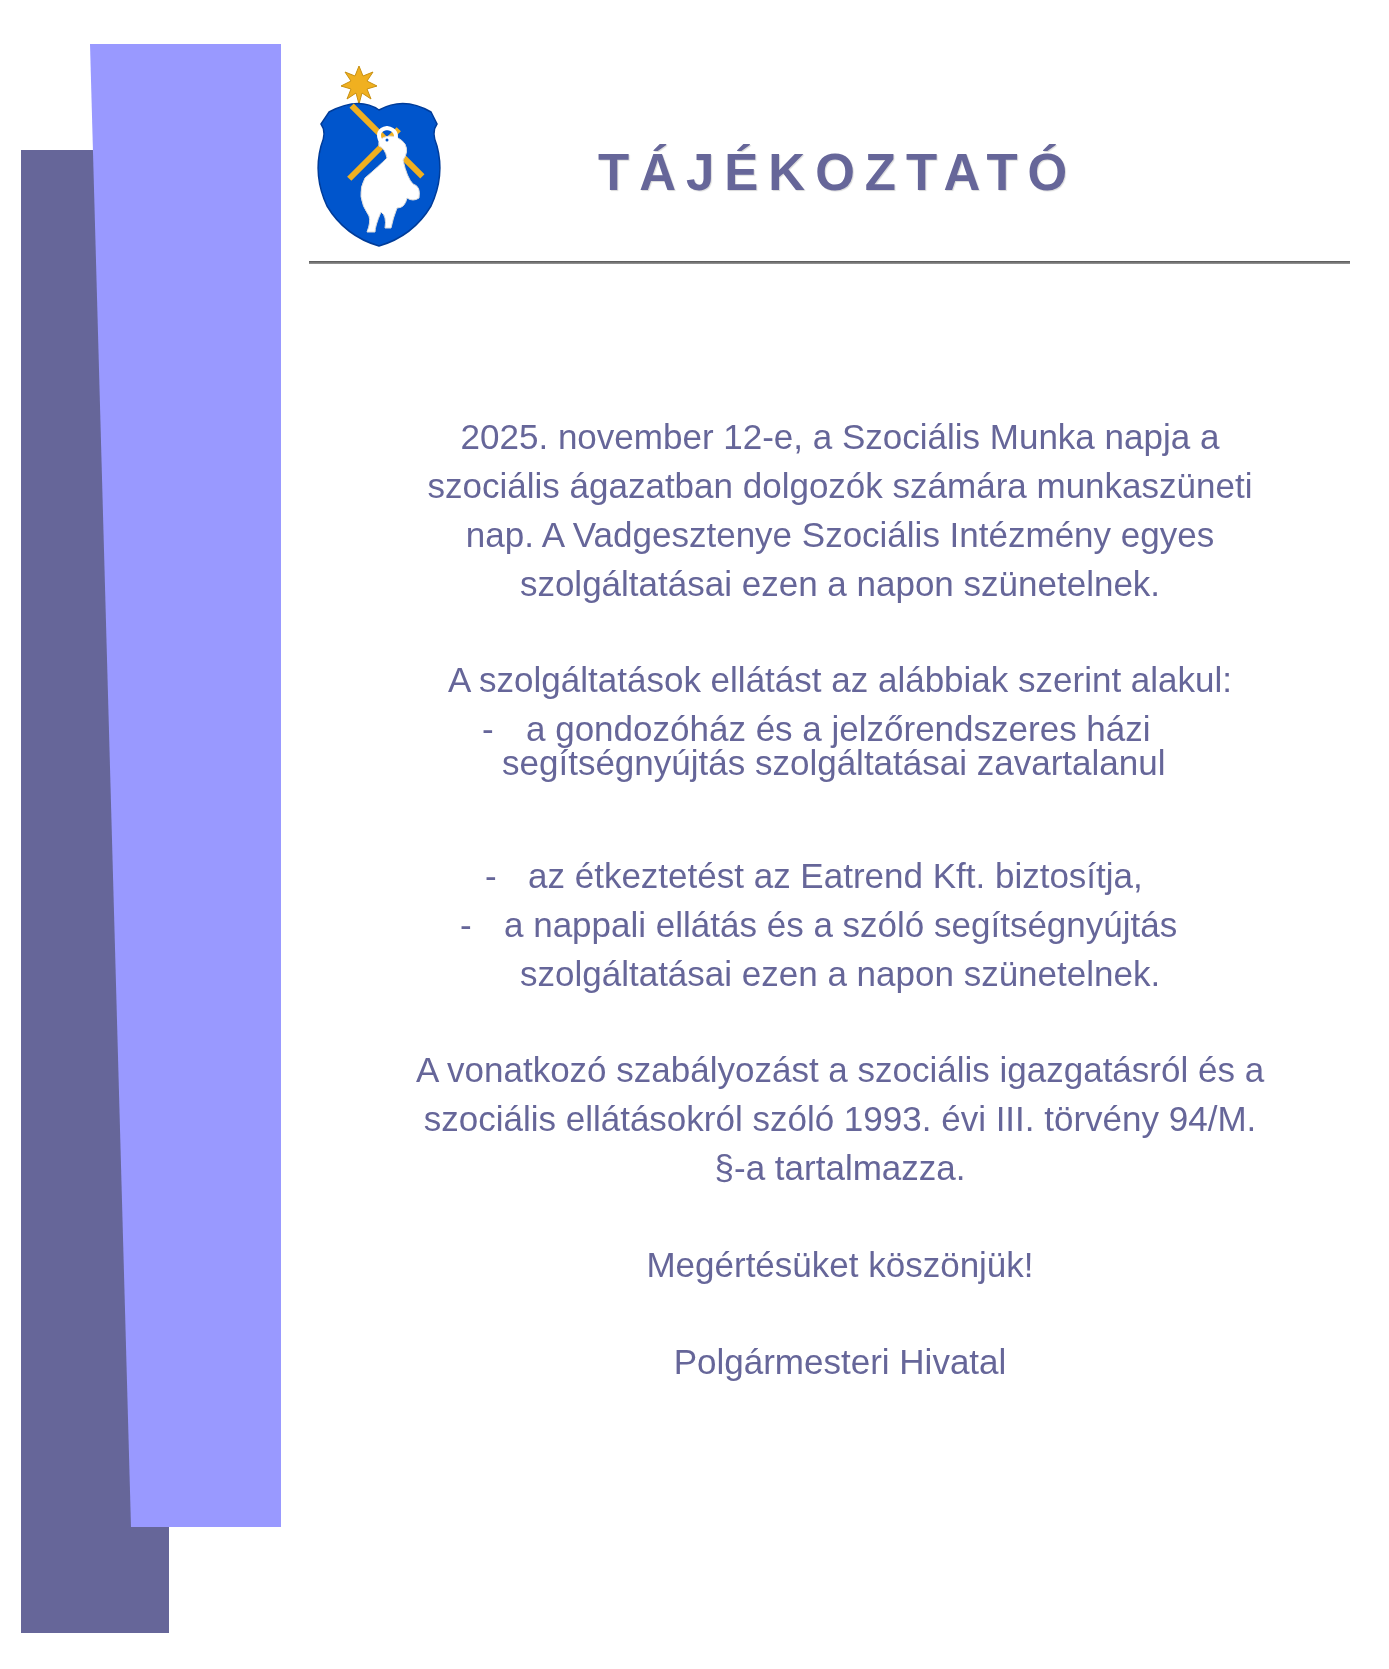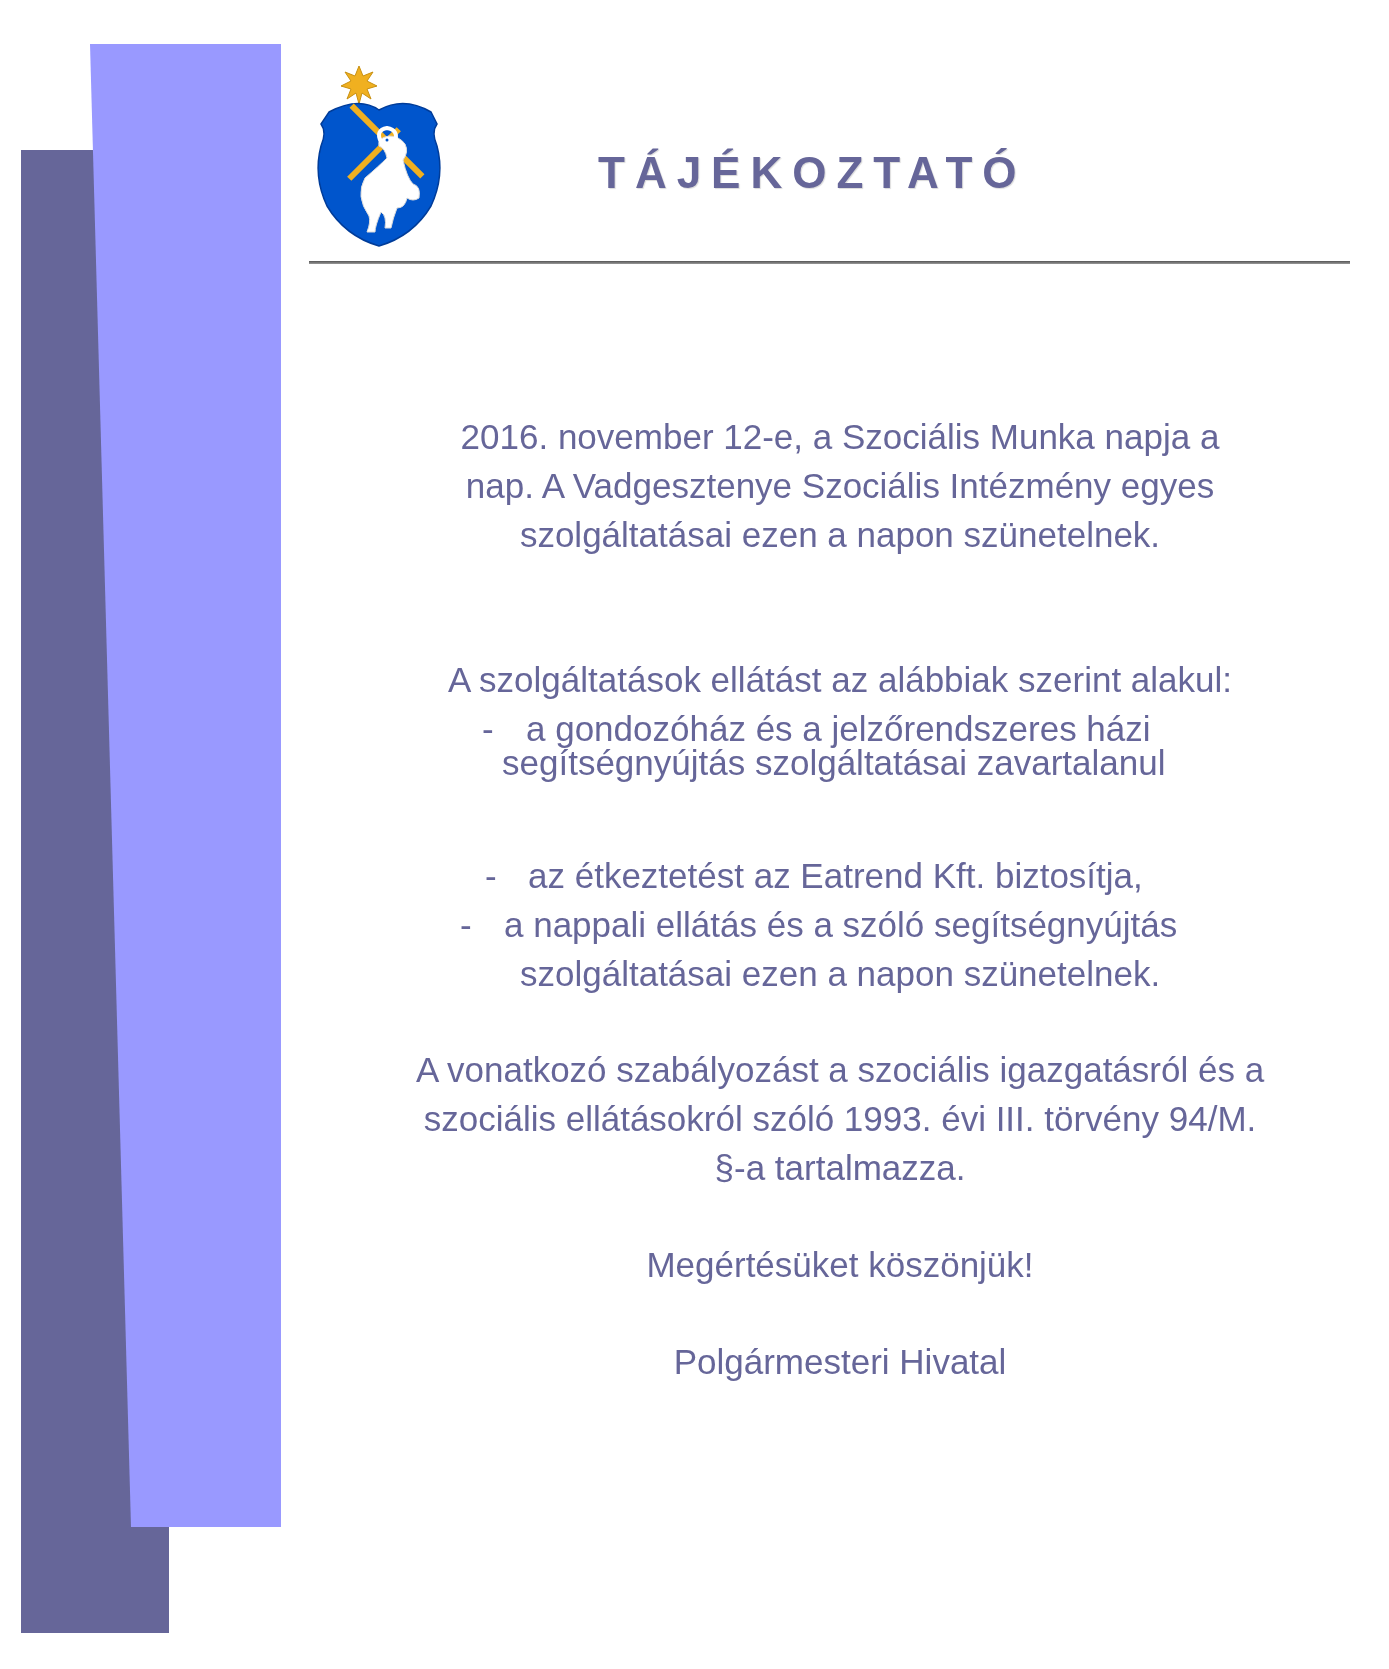--- a/index.html
+++ b/index.html
@@ -15,21 +15,21 @@
     .bar-light {
       position: absolute; left: 90px; top: 44px; width: 191px; height: 1483px;
       background: #9999ff;
       clip-path: polygon(0 0, 191px 0, 191px 1483px, 41px 1483px);
     }
     .crest {
       position: absolute; left: 309px; top: 66px; width: 140px; height: 185px;
     }
     .title {
       position: absolute; left: 598px; top: 143px;
-      font-size: 44px; font-weight: bold; letter-spacing: 10px;
+      font-size: 51px; font-weight: bold; letter-spacing: 10px;
       color: #666699; line-height: 60px; white-space: nowrap;
       text-shadow: 1px 1px 1px rgba(0,0,0,0.15);
     }
     .rule {
       position: absolute; left: 309px; top: 261px; width: 1041px; height: 3px;
       background: linear-gradient(#555, #999);
     }
     .body-text {
       position: absolute; left: 330px; width: 1020px;
       color: #666699; font-size: 35px; line-height: 49px;
@@ -55,21 +55,22 @@
 
   <path d="M60,150 Q46,130 56,112 Q70,100 78,92 Q76,82 70,80 Q68,72 80,70 Q90,70 96,78 Q100,86 94,94 Q98,112 104,118 Q112,120 110,132 Q104,136 98,132 Q96,142 88,142 Q84,152 82,162 L76,162 Q78,150 72,146 Q66,160 66,166 L58,166 Q62,156 60,150 Z" fill="#ffffff" stroke="#dddddd" stroke-width="1"></path>
   <path d="M72,76 Q66,64 78,62 Q90,64 86,76" fill="none" stroke="#ffffff" stroke-width="4"></path>
   <circle cx="78" cy="74" r="1.5" fill="#0055cc"></circle>
 </svg>
 
 <div class="title">TÁJÉKOZTATÓ</div>
 <div class="rule"></div>
 
 <div class="body-text" style="top:412px;">
-  <span class="line">2016. november 12-e, a Szociális Munka napja a</span>
+  <span class="line">2025. november 12-e, a Szociális Munka napja a</span>
+  <span class="line">szociális ágazatban dolgozók számára munkaszüneti</span>
   <span class="line">nap.  A Vadgesztenye Szociális Intézmény egyes</span>
   <span class="line">szolgáltatásai ezen a napon szünetelnek.</span>
 </div>
 
 <div class="body-text" style="top:655px;">
   <span class="line">A szolgáltatások ellátást az alábbiak szerint alakul:</span>
 </div>
 
 <div class="body-text" style="top:704px; height:300px; text-align:left;">
 

